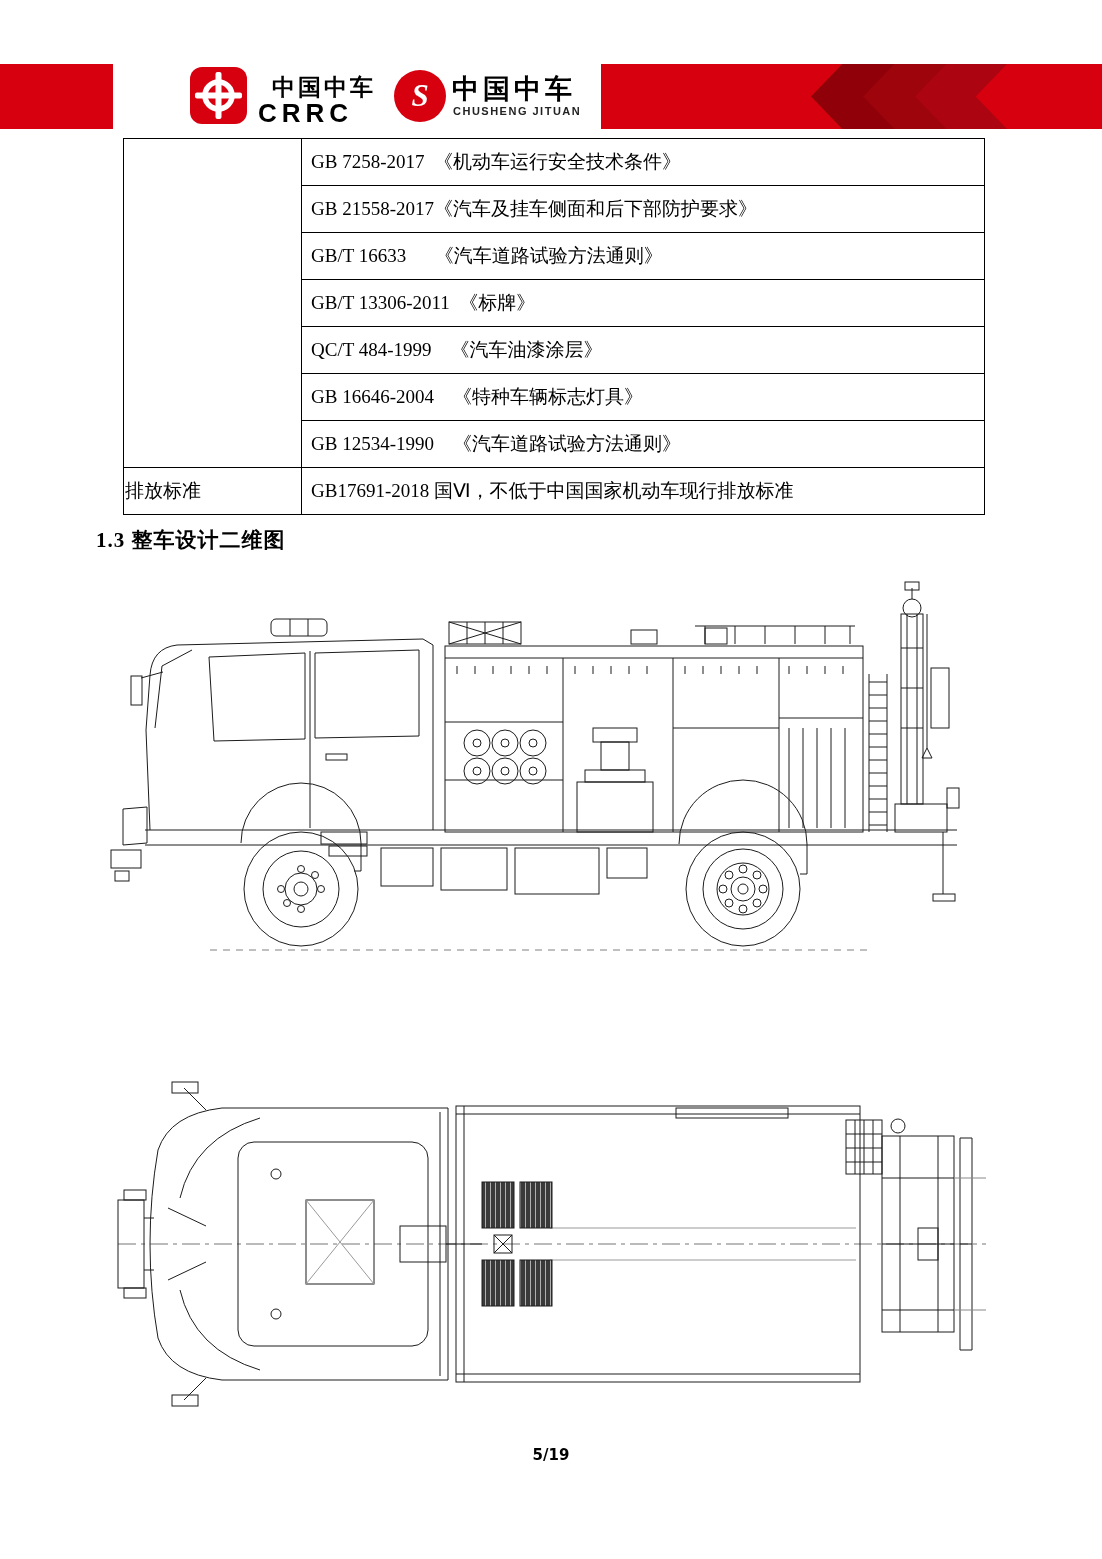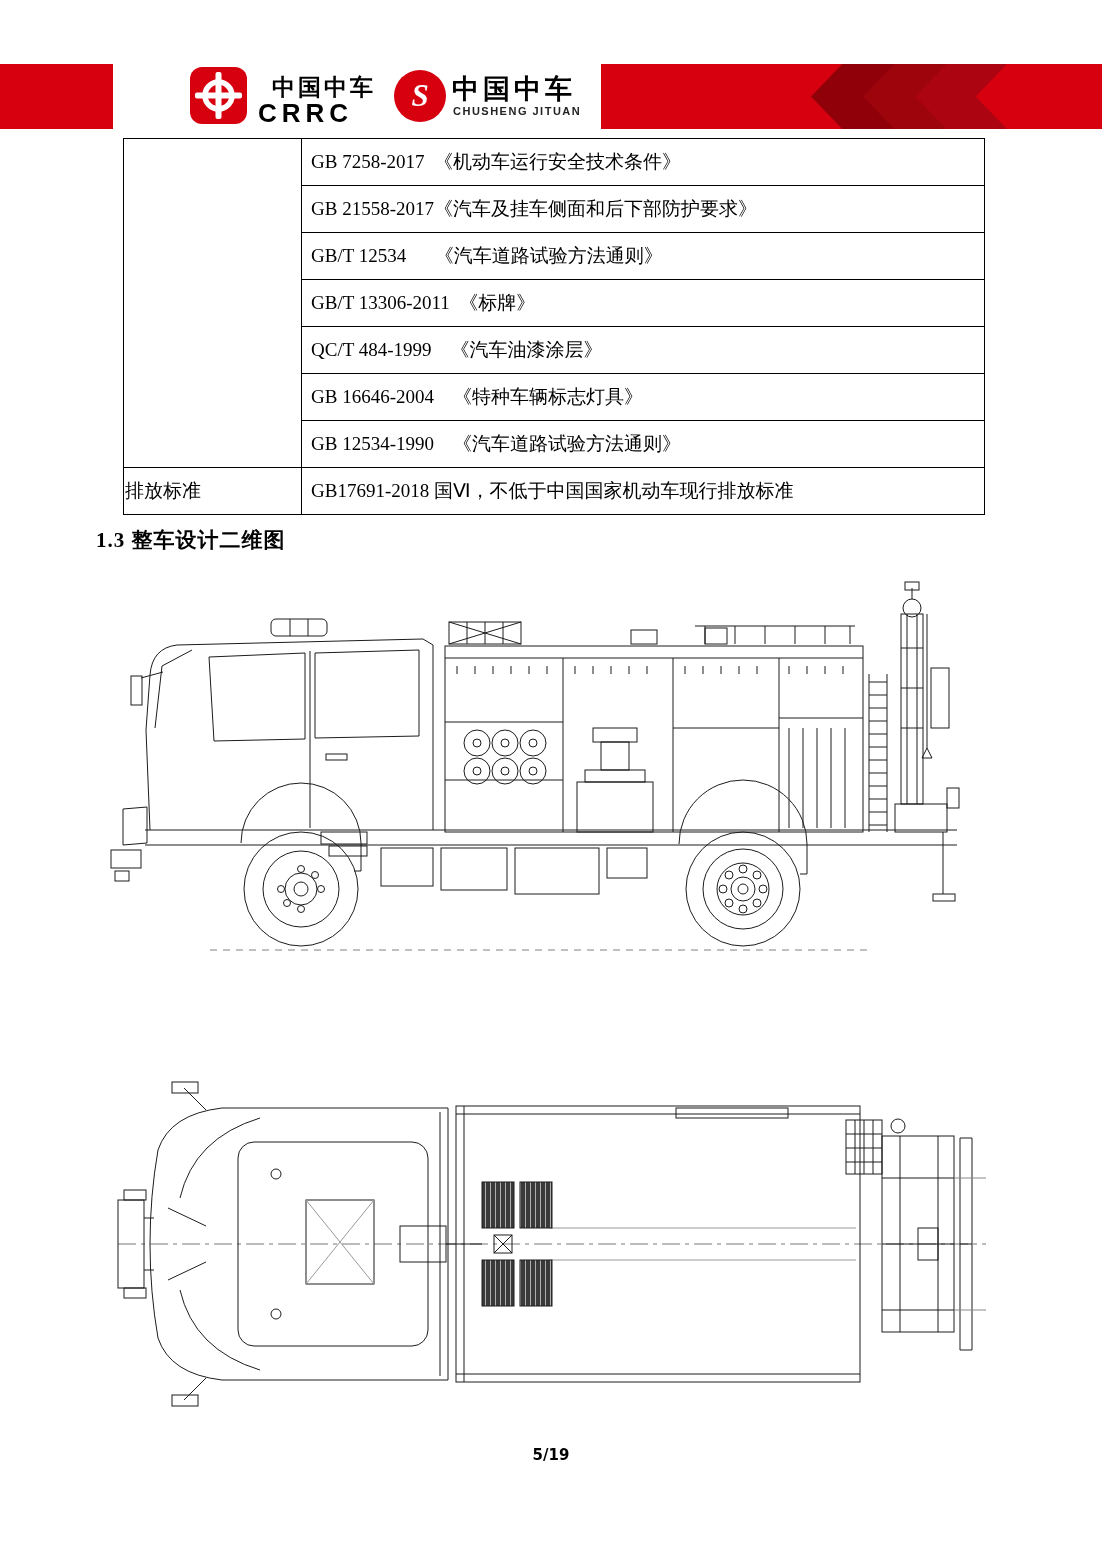--- a/index.html
+++ b/index.html
@@ -83,21 +83,21 @@
 <table class="std-table">
   <tbody>
       <tr>
     <td class="col-left" rowspan="7"></td>
     <td class="col-right">GB 7258-2017  《机动车运行安全技术条件》</td>
   </tr>
   <tr>
     <td class="col-right">GB 21558-2017《汽车及挂车侧面和后下部防护要求》</td>
   </tr>
   <tr>
-    <td class="col-right">GB/T 12534      《汽车道路试验方法通则》</td>
+    <td class="col-right">GB/T 16633      《汽车道路试验方法通则》</td>
   </tr>
   <tr>
     <td class="col-right">GB/T 13306-2011  《标牌》</td>
   </tr>
   <tr>
     <td class="col-right">QC/T 484-1999    《汽车油漆涂层》</td>
   </tr>
   <tr>
     <td class="col-right">GB 16646-2004    《特种车辆标志灯具》</td>
   </tr>

